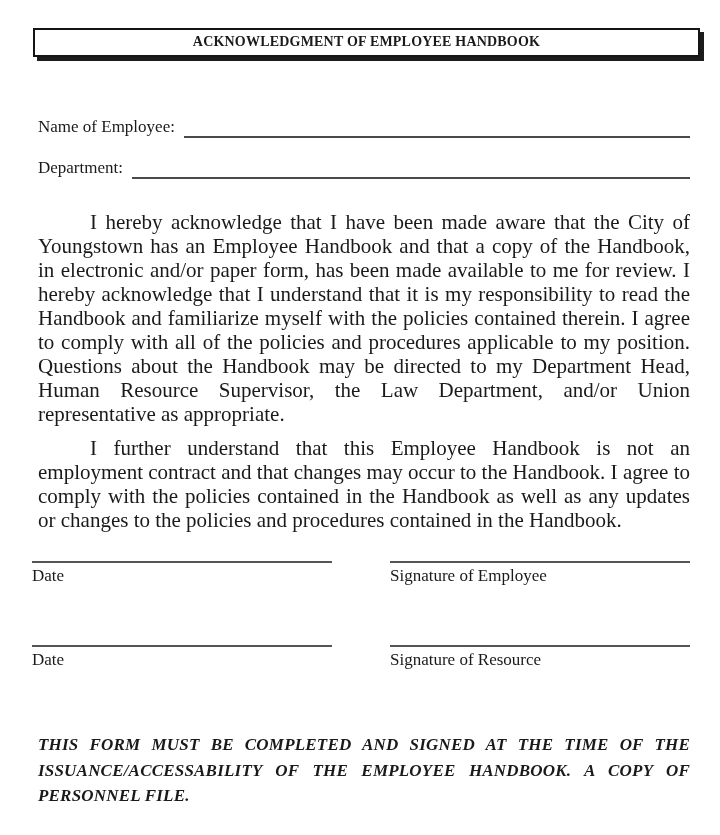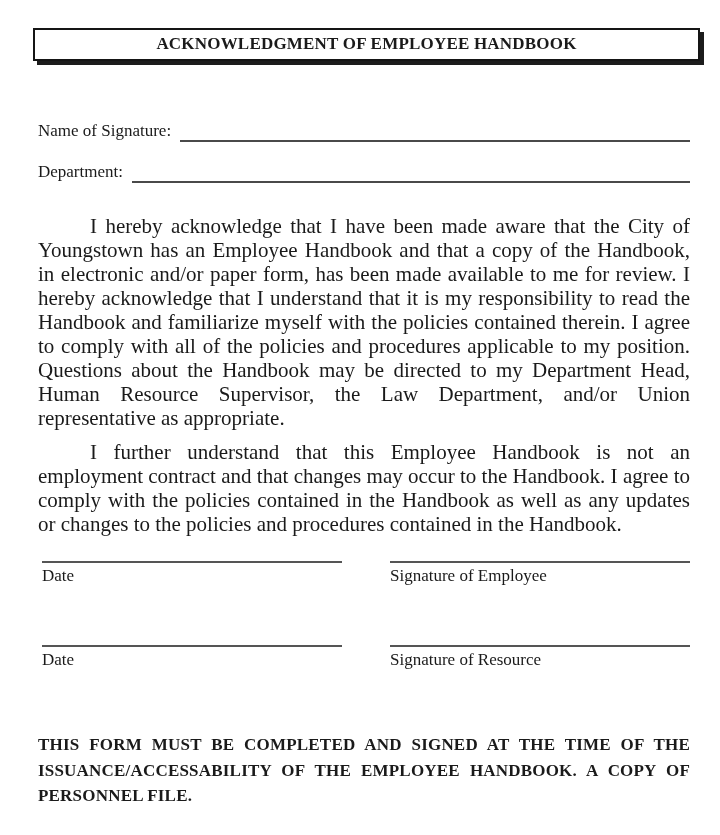--- a/index.html
+++ b/index.html
@@ -21,21 +21,21 @@
   }
   .title-box {
     margin-left: -5px;
     margin-right: -10px;
     border: 2px solid #151515;
     box-shadow: 4px 4px 0 #1c1c1c;
     background: #ffffff;
     text-align: center;
     padding: 4px 0 5px 0;
     font-weight: bold;
-    font-size: 17px;
+    font-size: 14px;
     letter-spacing: 0.2px;
   }
   .field-row {
     display: flex;
     align-items: flex-end;
     font-size: 17px;
     line-height: 22px;
   }
   .field-row.name { margin-top: 59px; }
   .field-row.dept { margin-top: 19px; align-items: flex-end; }
@@ -52,21 +52,21 @@
     margin: 0;
     text-align: justify;
     text-indent: 52px;
     font-size: 21px;
     line-height: 24px;
   }
   p.body-par.p1 { margin-top: 31px; }
   p.body-par.p2 { margin-top: 10px; }
   .sig-row {
     position: absolute;
-    left: 42px;
+    left: 32px;
     right: 30px;
     display: flex;
     justify-content: space-between;
   }
   .sig-row.row1 { top: 561px; }
   .sig-row.row2 { top: 645px; }
   .sig-col { width: 300px; }
   .sig-line {
     border-bottom: 2px solid #555555;
     height: 0;
@@ -80,36 +80,37 @@
     left: 38px;
     right: 30px;
     top: 732px;
     font-weight: bold;
     font-size: 17px;
     line-height: 25.5px;
     letter-spacing: 0.2px;
   }
   .footer-line {
     text-align: justify;
+    font-style: italic;
   }
   .footer-line.stretch {
     text-align-last: justify;
   }
 </style>
 </head>
 <body>
 
 <div class="doc">
 
   <div class="title-box">
     <span>ACKNOWLEDGMENT OF EMPLOYEE HANDBOOK</span>
   </div>
 
   <div class="field-row name">
-    <span class="field-label">Name of Signature:</span>
+    <span class="field-label">Name of Employee:</span>
     <span class="field-line"></span>
   </div>
 
   <div class="field-row dept">
     <span class="field-label">Department:</span>
     <span class="field-line"></span>
   </div>
 
   <p class="body-par p1">I hereby acknowledge that I have been made aware that the City of Youngstown has an Employee Handbook and that a copy of the Handbook, in electronic and/or paper form, has been made available to me for review. I hereby acknowledge that I understand that it is my responsibility to read the Handbook and familiarize myself with the policies contained therein.  I agree to comply with all of the policies and procedures applicable to my position. Questions about the Handbook may be directed to my Department Head, Human Resource Supervisor, the Law Department, and/or Union representative as appropriate.</p>
 

